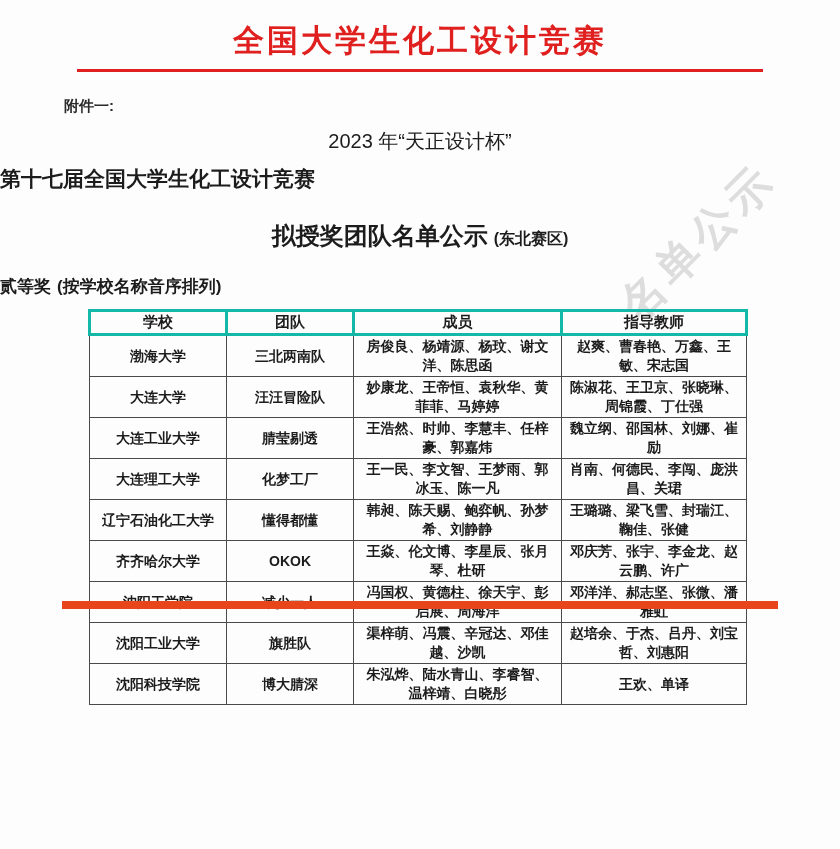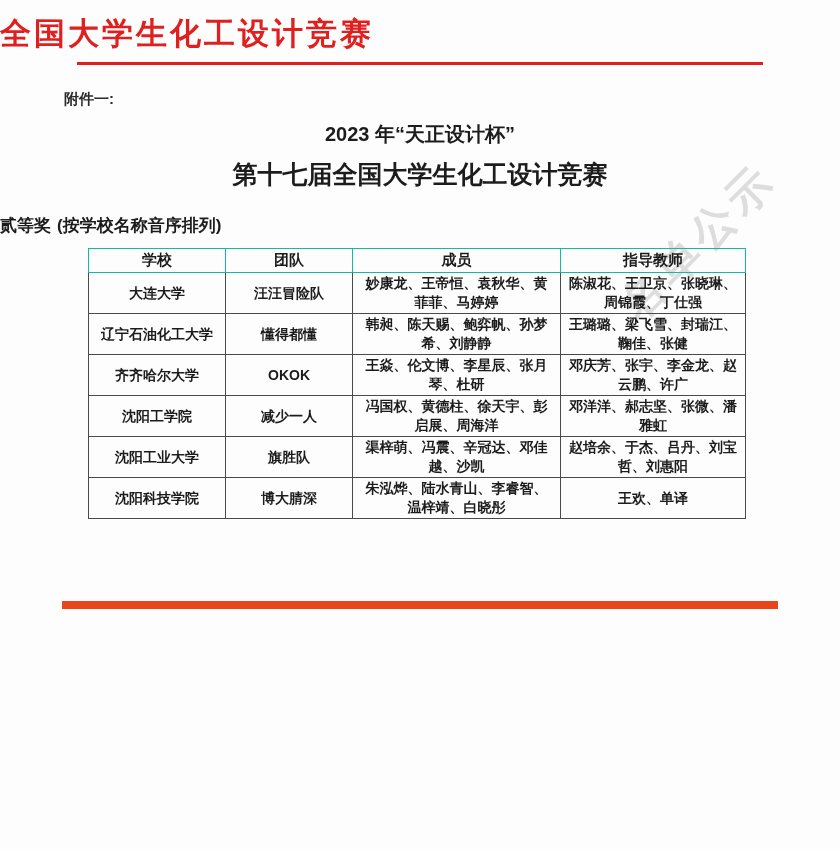--- a/index.html
+++ b/index.html
@@ -2,42 +2,42 @@
 <html style="--title-red: #e01f1f; --divider-red: #e01f1f; --highlight-line: #e8451a;"><head>
 <meta charset="utf-8">
 <style>
   * { margin:0; padding:0; box-sizing:border-box; }
   html,body { width:840px; height:849px; background:#fdfdfd; overflow:hidden; }
   .page {
     position:relative; width:840px; height:849px; background:#fdfdfd;
     font-family:"Liberation Sans","DejaVu Sans",sans-serif; color:#1c1c1c; overflow:hidden;
   }
   .main-title {
-    padding-top:13px; 
+    padding-top:20px; text-align:center;
     font-size:31px; font-weight:700; letter-spacing:3px;
     color:var(--title-red,#e01f1f);
   }
   .title-rule {
     width:686px; height:3px; margin:7px auto 0;
     background:var(--divider-red,#e01f1f);
   }
   .attachment { margin:25px 0 12px 64px; font-size:15px; font-weight:700; color:#2a2a2a; }
-  .sub1 { margin-top:11px; text-align:center; font-size:20px; font-weight:700; }
-  .sub2 { margin-top:10px; text-align:center; font-size:25px; font-weight:700; }
+  .sub1 { margin-top:11px; text-align:center; font-size:20px; font-weight:400; }
+  .sub2 { margin-top:10px; font-size:21px; font-weight:700; }
   .announce { margin-top:27px; text-align:center; font-size:24px; font-weight:700; }
   .announce .region { font-size:16px; font-weight:700; margin-left:6px; }
   .award { margin-top:23px; font-size:17px; font-weight:700; }
   .award .award-note { margin-left:6px; }
   table {
     margin:11px 0 0 88px; width:657px;
     border-collapse:collapse; table-layout:fixed;
     background:transparent; position:relative; z-index:2;
   }
   th {
-    border:1px solid #14b8a6; height:24px;
+    border:3px solid #14b8a6; height:24px;
     font-size:15px; font-weight:700; text-align:center; vertical-align:middle;
     background:transparent;
   }
   td {
     border:1px solid #4a4a4a;
     font-size:14px; line-height:19px; font-weight:600;
     text-align:center; vertical-align:middle;
     padding:1px 7px; background:transparent;
   }
   tbody tr { height:40px; }
@@ -59,20 +59,23 @@
 <div class="page">
 
   <div class="main-title">全国大学生化工设计竞赛</div>
   <div class="title-rule"></div>
 
   <div class="attachment">附件一:</div>
 
   <div class="sub1">2023 年“天正设计杯”</div>
   <div class="sub2">第十七届全国大学生化工设计竞赛</div>
 
+  <div class="announce">
+    <span>拟授奖团队名单公示</span><span class="region">(东北赛区)</span>
+  </div>
 
   <div class="award">
     <span>贰等奖</span><span class="award-note">(按学校名称音序排列)</span>
   </div>
 
   <table>
     <colgroup>
       <col style="width:137px">
       <col style="width:127px">
       <col style="width:208px">
@@ -81,24 +84,42 @@
     <thead>
       <tr>
           <th>学校</th>
           <th>团队</th>
           <th>成员</th>
           <th>指导教师</th>
         </tr>
     </thead>
     <tbody>
         <tr>
+          <td>渤海大学</td>
+          <td>三北两南队</td>
+          <td>房俊良、杨靖源、杨玟、谢文洋、陈思函</td>
+          <td>赵爽、曹春艳、万鑫、王敏、宋志国</td>
+        </tr>
+        <tr>
           <td>大连大学</td>
           <td>汪汪冒险队</td>
           <td>妙康龙、王帝恒、袁秋华、黄菲菲、马婷婷</td>
           <td>陈淑花、王卫京、张晓琳、周锦霞、丁仕强</td>
+        </tr>
+        <tr>
+          <td>大连工业大学</td>
+          <td>腈莹剔透</td>
+          <td>王浩然、时帅、李慧丰、任梓豪、郭嘉炜</td>
+          <td>魏立纲、邵国林、刘娜、崔励</td>
+        </tr>
+        <tr>
+          <td>大连理工大学</td>
+          <td>化梦工厂</td>
+          <td>王一民、李文智、王梦雨、郭冰玉、陈一凡</td>
+          <td>肖南、何德民、李闯、庞洪昌、关珺</td>
         </tr>
         <tr>
           <td>辽宁石油化工大学</td>
           <td>懂得都懂</td>
           <td>韩昶、陈天赐、鲍弈帆、孙梦希、刘静静</td>
           <td>王璐璐、梁飞雪、封瑞江、鞠佳、张健</td>
         </tr>
         <tr>
           <td>齐齐哈尔大学</td>
           <td>OKOK</td>

